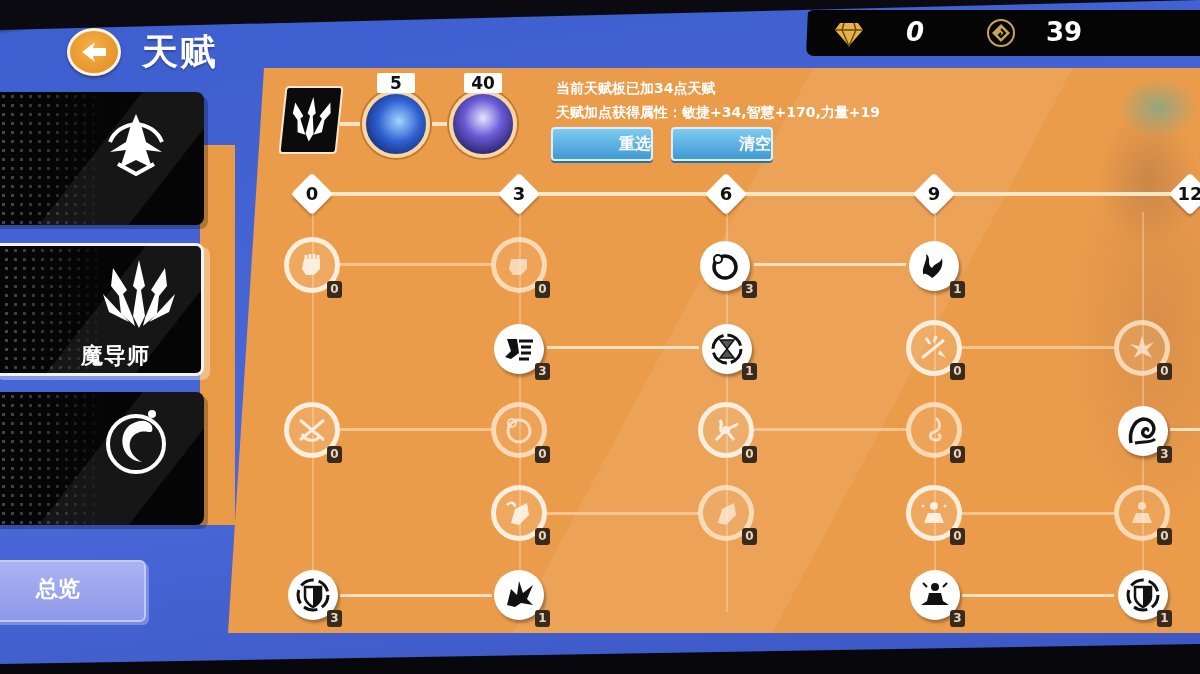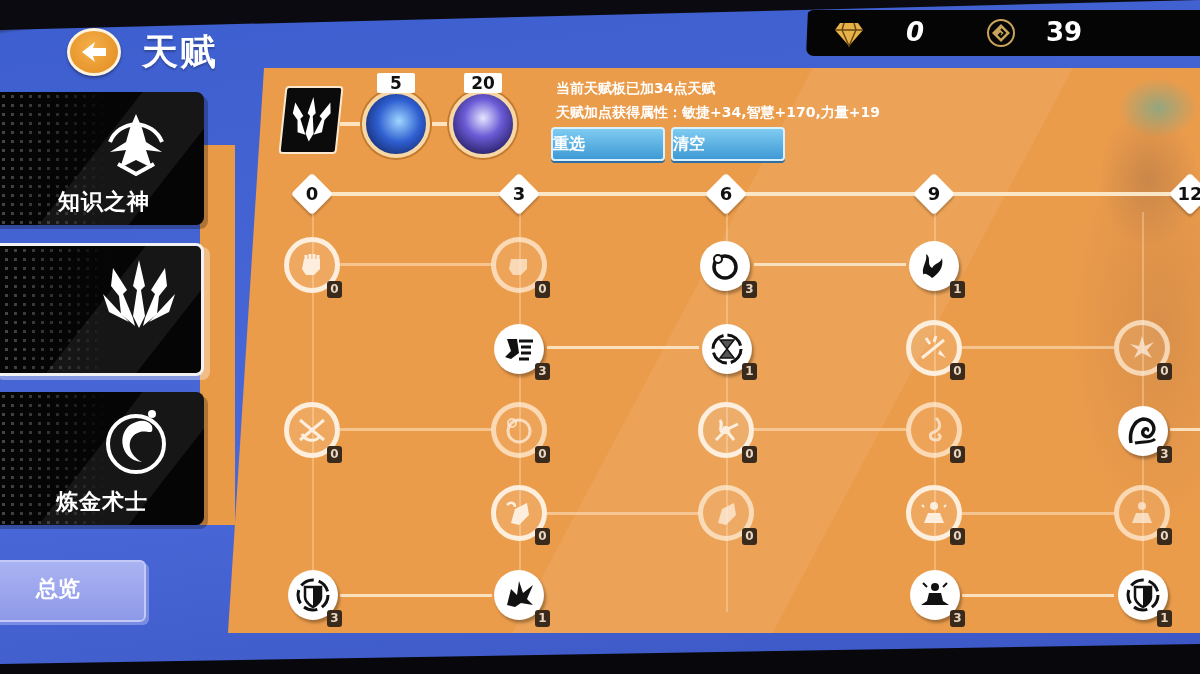--- a/index.html
+++ b/index.html
@@ -101,24 +101,24 @@
   .orb-1 { left: 362px; top: 90px; background: radial-gradient(circle at 55% 45%, #9fd6ff, #2f5fd1 45%, #10225c 90%); }
   .orb-2 { left: 449px; top: 90px; background: radial-gradient(circle at 50% 40%, #e6e6ff, #6b5bd6 40%, #1a1450 90%); }
   .orb-tag {
     position: absolute; top: 73px; width: 38px; height: 20px; background: #fff; color: #111;
     font-size: 17px; font-weight: bold; text-align: center; line-height: 20px; border-radius: 2px;
   }
   .orb-link { position: absolute; height: 4px; background: #fde3c0; top: 122px; }
 
   .info-line { position: absolute; left: 556px; color: #fff; font-size: 14px; font-weight: bold; }
   .blue-btn {
-    position: absolute; top: 127px; width: 114px; height: 34px;
+    position: absolute; top: 127px; width: 102px; height: 34px;
     background: linear-gradient(180deg, #7ecbf1, #3f9ad4); border-radius: 4px;
     border: 2px solid #d8f0ff; color: #fff; font-size: 16px; font-weight: bold;
-    text-align: left; line-height: 30px; box-shadow: 0 2px 0 #2b6fa4;
+    text-align: right; line-height: 30px; box-shadow: 0 2px 0 #2b6fa4;
   }
 
   
   .tier-line { position: absolute; left: 312px; top: 192px; width: 890px; height: 4px; background: #fbe6c6; }
   .tier-marker {
     position: absolute; top: 176px; width: 36px; height: 36px;
   }
   .tier-marker .dia {
     position: absolute; left: 3px; top: 3px; width: 30px; height: 30px; background: #fff;
     transform: rotate(45deg); border-radius: 4px; box-shadow: 2px 2px 2px rgba(0,0,0,.2);
@@ -175,43 +175,42 @@
 <div class="orange-strip"></div>
 
 <div class="class-card" style="top:92px">
   <div class="dots"></div>
     <div class="sheen"></div>
   <svg class="emblem" viewBox="0 0 80 80">
     <path d="M14 40 A28 28 0 0 1 66 40" stroke="#fff" stroke-width="4" fill="none"></path>
     <path d="M40 12 L34 26 L30 40 L14 50 L30 48 L24 66 L40 58 L56 66 L50 48 L66 50 L50 40 L46 26 Z" fill="#fff"></path>
     <path d="M22 62 L40 72 L58 62" stroke="#fff" stroke-width="4" fill="none"></path>
   </svg>
-  <div class="label">知识之神</div>
 </div>
 
 <div class="class-card active" style="top:243px">
   <div class="dots"></div>
     <div class="sheen"></div>
   <svg class="emblem" viewBox="0 0 80 80">
     <path d="M40 4 L46 30 L42 34 L46 60 L40 72 L34 60 L38 34 L34 30 Z" fill="#fff"></path>
     <path d="M14 12 L28 34 L24 38 L34 62 L36 70 L22 58 L20 40 L12 30 Z" fill="#fff"></path>
     <path d="M66 12 L52 34 L56 38 L46 62 L44 70 L58 58 L60 40 L68 30 Z" fill="#fff"></path>
     <path d="M4 38 L30 66 L10 56 Z M76 38 L50 66 L70 56 Z" fill="#fff"></path>
   </svg>
+  <div class="label" style="left:88px">魔导师</div>
 </div>
 
 <div class="class-card" style="top:392px">
   <div class="dots"></div>
     <div class="sheen"></div>
   <svg class="emblem" viewBox="0 0 80 80">
     <circle cx="40" cy="42" r="28" stroke="#fff" stroke-width="4" fill="none"></circle>
     <path d="M40 20 C20 26 22 58 46 60 C30 52 30 34 44 30 C52 28 58 34 56 24 C52 18 46 18 40 20 Z" fill="#fff"></path>
     <circle cx="56" cy="12" r="4" fill="#fff"></circle>
   </svg>
-  <div class="label" style="left:66px">炼金术士</div>
 </div>
 
 <div class="overview-btn">
   <span>总览</span>
 </div>
 
 <div class="panel">
   <div class="light1"></div>
   <div class="art"></div>
 </div>
@@ -222,21 +221,21 @@
     <path d="M14 14 L28 34 L24 38 L34 62 L22 58 L20 40 L12 30 Z" fill="#fff"></path>
     <path d="M66 14 L52 34 L56 38 L46 62 L58 58 L60 40 L68 30 Z" fill="#fff"></path>
   </svg>
 </div>
 <div class="orb-link" style="left:340px; width:24px"></div>
 <div class="orb-link" style="left:432px; width:20px"></div>
 
 <div class="skill-orb orb-1"></div>
 <div class="orb-tag" style="left:377px">5</div>
 <div class="skill-orb orb-2"></div>
-<div class="orb-tag" style="left:464px">20</div>
+<div class="orb-tag" style="left:464px">40</div>
 
 <div class="info-line" style="top:80px">当前天赋板已加34点天赋</div>
 <div class="info-line" style="top:104px">天赋加点获得属性：敏捷+34,智慧+170,力量+19</div>
 
 <div class="blue-btn" style="left:551px">重选</div>
 <div class="blue-btn" style="left:671px">清空</div>
 
 <div class="tier-line"></div>
 <div class="tier-marker" style="left:294px">
     <div class="dia"></div>

